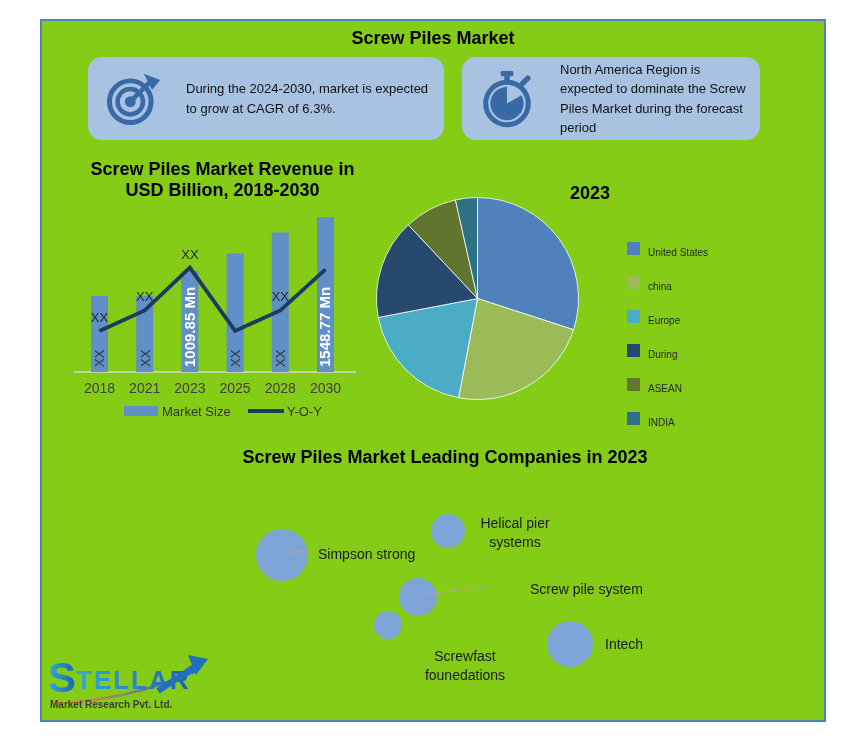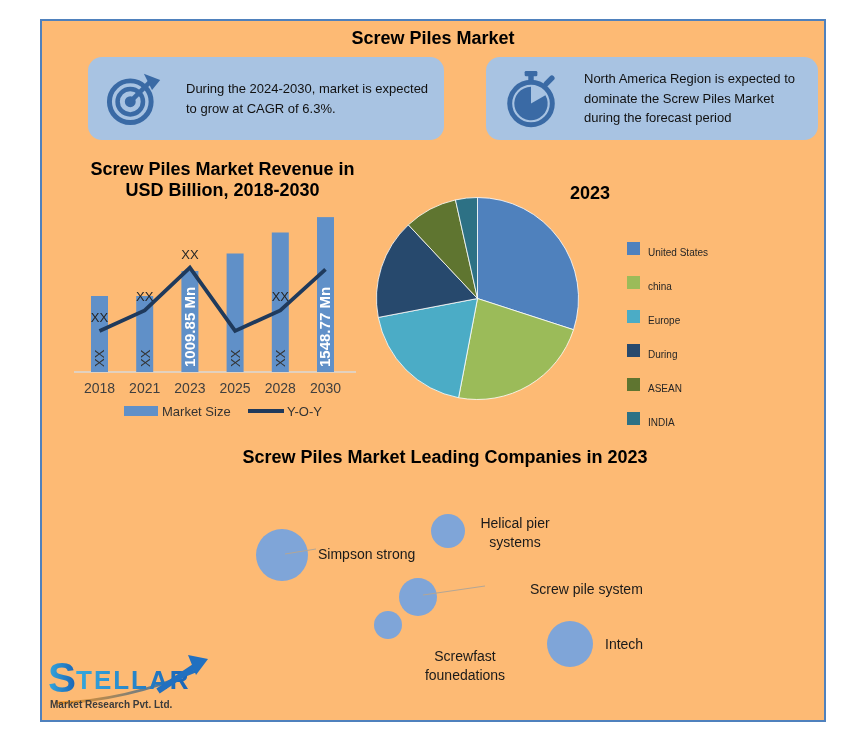--- a/index.html
+++ b/index.html
@@ -1,21 +1,21 @@
 <!DOCTYPE html>
 <html><head>
 <meta charset="utf-8">
 <style>
   html,body{margin:0;padding:0;background:#fff;font-family:"Liberation Sans",sans-serif;}
   .stage{position:relative;width:857px;height:737px;background:#fff;overflow:hidden;}
-  .frame{position:absolute;left:40px;top:19px;width:782px;height:699px;border:2px solid #4f81bd;background:#fdba74;}
+  .frame{position:absolute;left:40px;top:19px;width:782px;height:699px;border:2px solid #4f81bd;background:#84cc16;}
   .main-title{position:absolute;left:0;right:0;top:7px;text-align:center;font-size:18px;font-weight:bold;color:#000;}
   .callout{position:absolute;top:36px;height:83px;border-radius:14px;background:#a8c3e2;display:flex;align-items:center;}
   .callout-left{left:46px;width:356px;}
-  .callout-right{left:444px;width:332px;align-items:center;}
+  .callout-right{left:420px;width:298px;align-items:center;}
   .callout-icon{width:58px;height:58px;margin-left:16px;flex:none;}
   .callout-text{font-size:13px;line-height:19.5px;color:#111;margin-left:24px;margin-right:12px;}
   .chart-title{position:absolute;text-align:center;font-weight:bold;color:#000;font-size:18px;line-height:21px;}
   .bar-title{left:38px;top:138px;width:285px;}
   .pie-title{left:383px;top:141px;width:330px;}
   .bubble-title{left:198px;top:426px;width:410px;}
   .rev-svg{position:absolute;left:18px;top:184px;}
   .pie-svg{position:absolute;left:328px;top:170px;}
   .pie-legend{position:absolute;left:585px;top:214px;}
   .pl-row{display:flex;align-items:center;margin-bottom:7px;}

